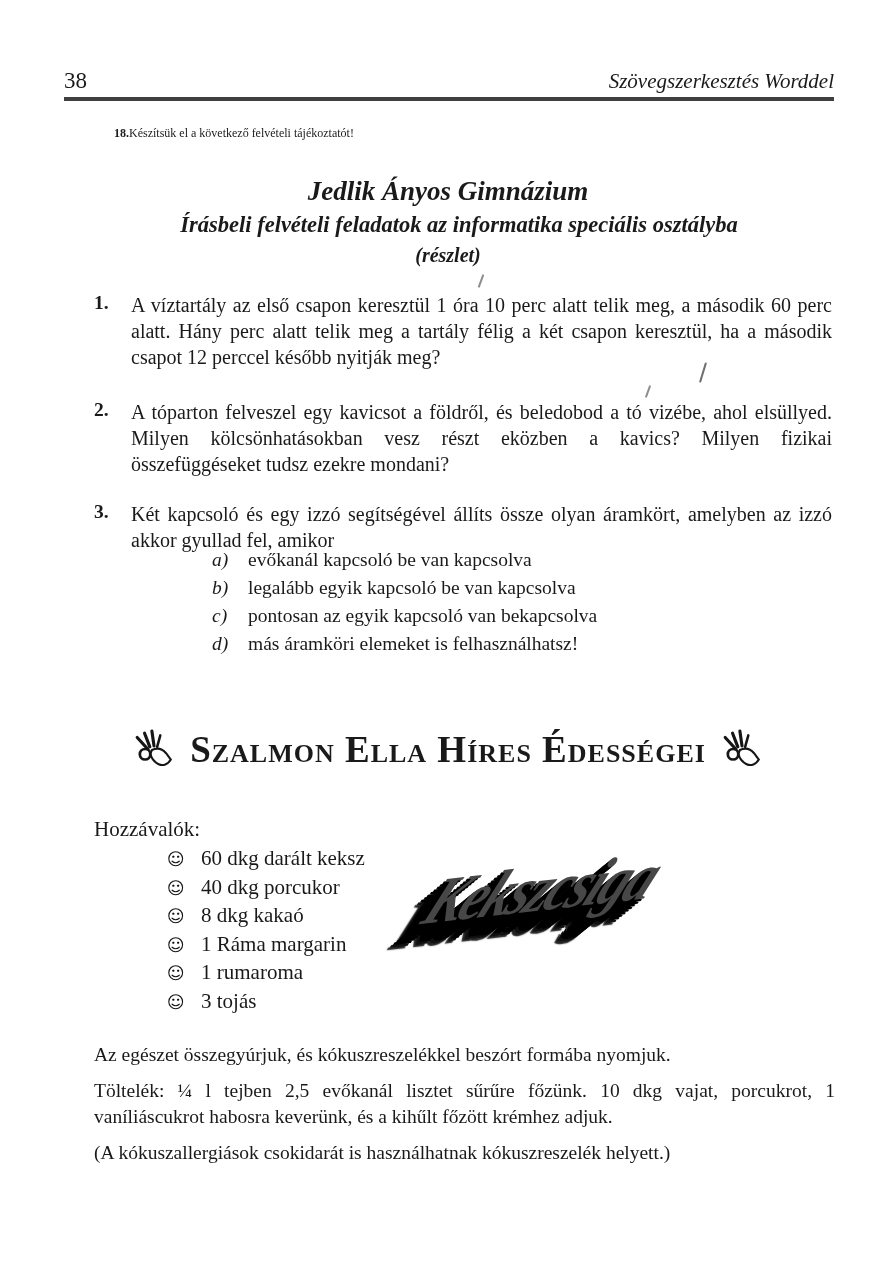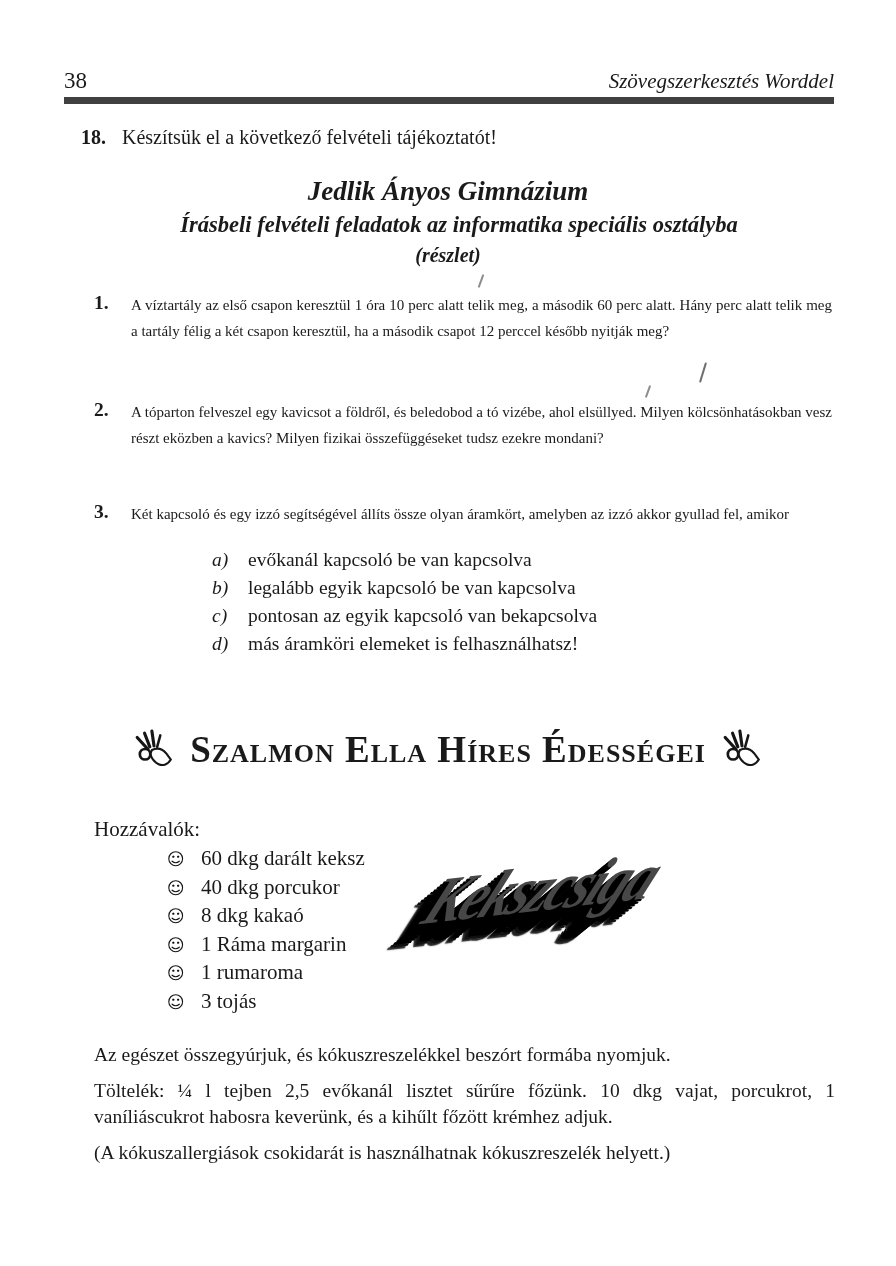--- a/index.html
+++ b/index.html
@@ -4,43 +4,43 @@
 <style>
   html,body{margin:0;padding:0;background:#e8e8e8;}
   .page{
     position:relative;width:896px;height:1266px;background:#ffffff;
     font-family:"Liberation Serif",serif;color:#1a1a1a;overflow:hidden;
     margin:0 auto;
   }
   
   .header{
     position:absolute;left:64px;right:62px;top:56px;height:38px;
-    border-bottom:7px solid #404040;
+    border-bottom:4px solid #404040;
     display:flex;justify-content:space-between;align-items:flex-end;
     padding-bottom:3px;
   }
   .page-num{font-size:23px;}
   .running-title{font-size:21px;font-style:italic;}
 
   
-  .task{position:absolute;left:81px;display:flex;font-size:20px;}
+  .task{position:absolute;left:88px;display:flex;font-size:12px;text-align:right;}
   .task .t-num{font-weight:bold;width:41px;flex:0 0 41px;}
   #task18{top:126px;}
   #task19{top:686px;}
 
   
   .notice-line{position:absolute;left:0;right:0;text-align:center;font-weight:bold;font-style:italic;}
   #notice-title{top:176px;font-size:27px;}
   #notice-sub{top:212px;font-size:22.5px;padding-left:22px;}
   #notice-sub2{top:244px;font-size:20px;}
 
   
   .problem{position:absolute;left:94px;width:738px;}
   .problem .p-num{position:absolute;left:0;top:0;font-weight:bold;font-size:19.5px;}
-  .problem .p-body{margin-left:37px;font-size:15px;line-height:26px;text-align:justify;}
+  .problem .p-body{margin-left:37px;font-size:20px;line-height:26px;text-align:justify;}
   #problem1{top:292px;}
   #problem2{top:399px;}
   #problem3{top:501px;}
   .subitems{position:absolute;left:212px;top:546px;}
   .subitem{display:flex;line-height:28px;font-size:19.5px;}
   .subitem .s-label{font-style:italic;width:36px;flex:0 0 36px;}
 
   
   .recipe-title-row{
     position:absolute;top:726px;left:0;right:0;

